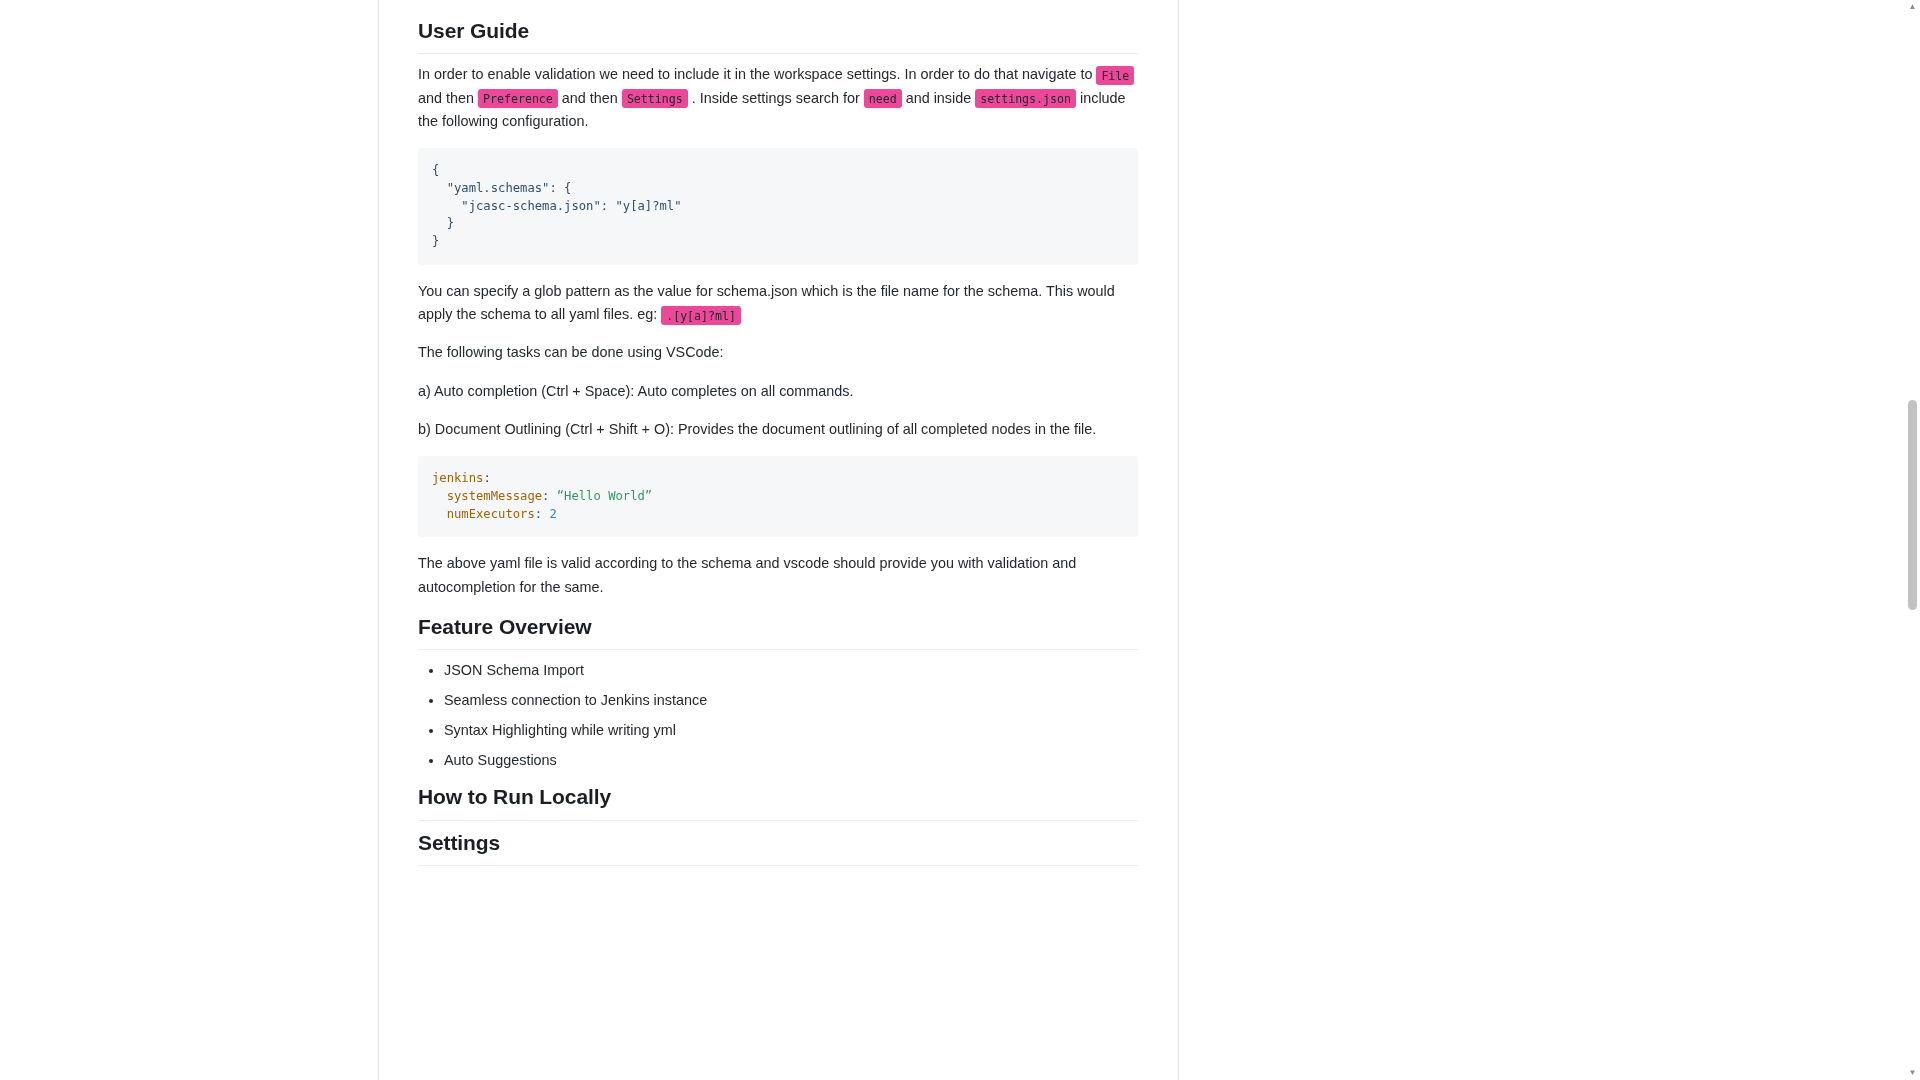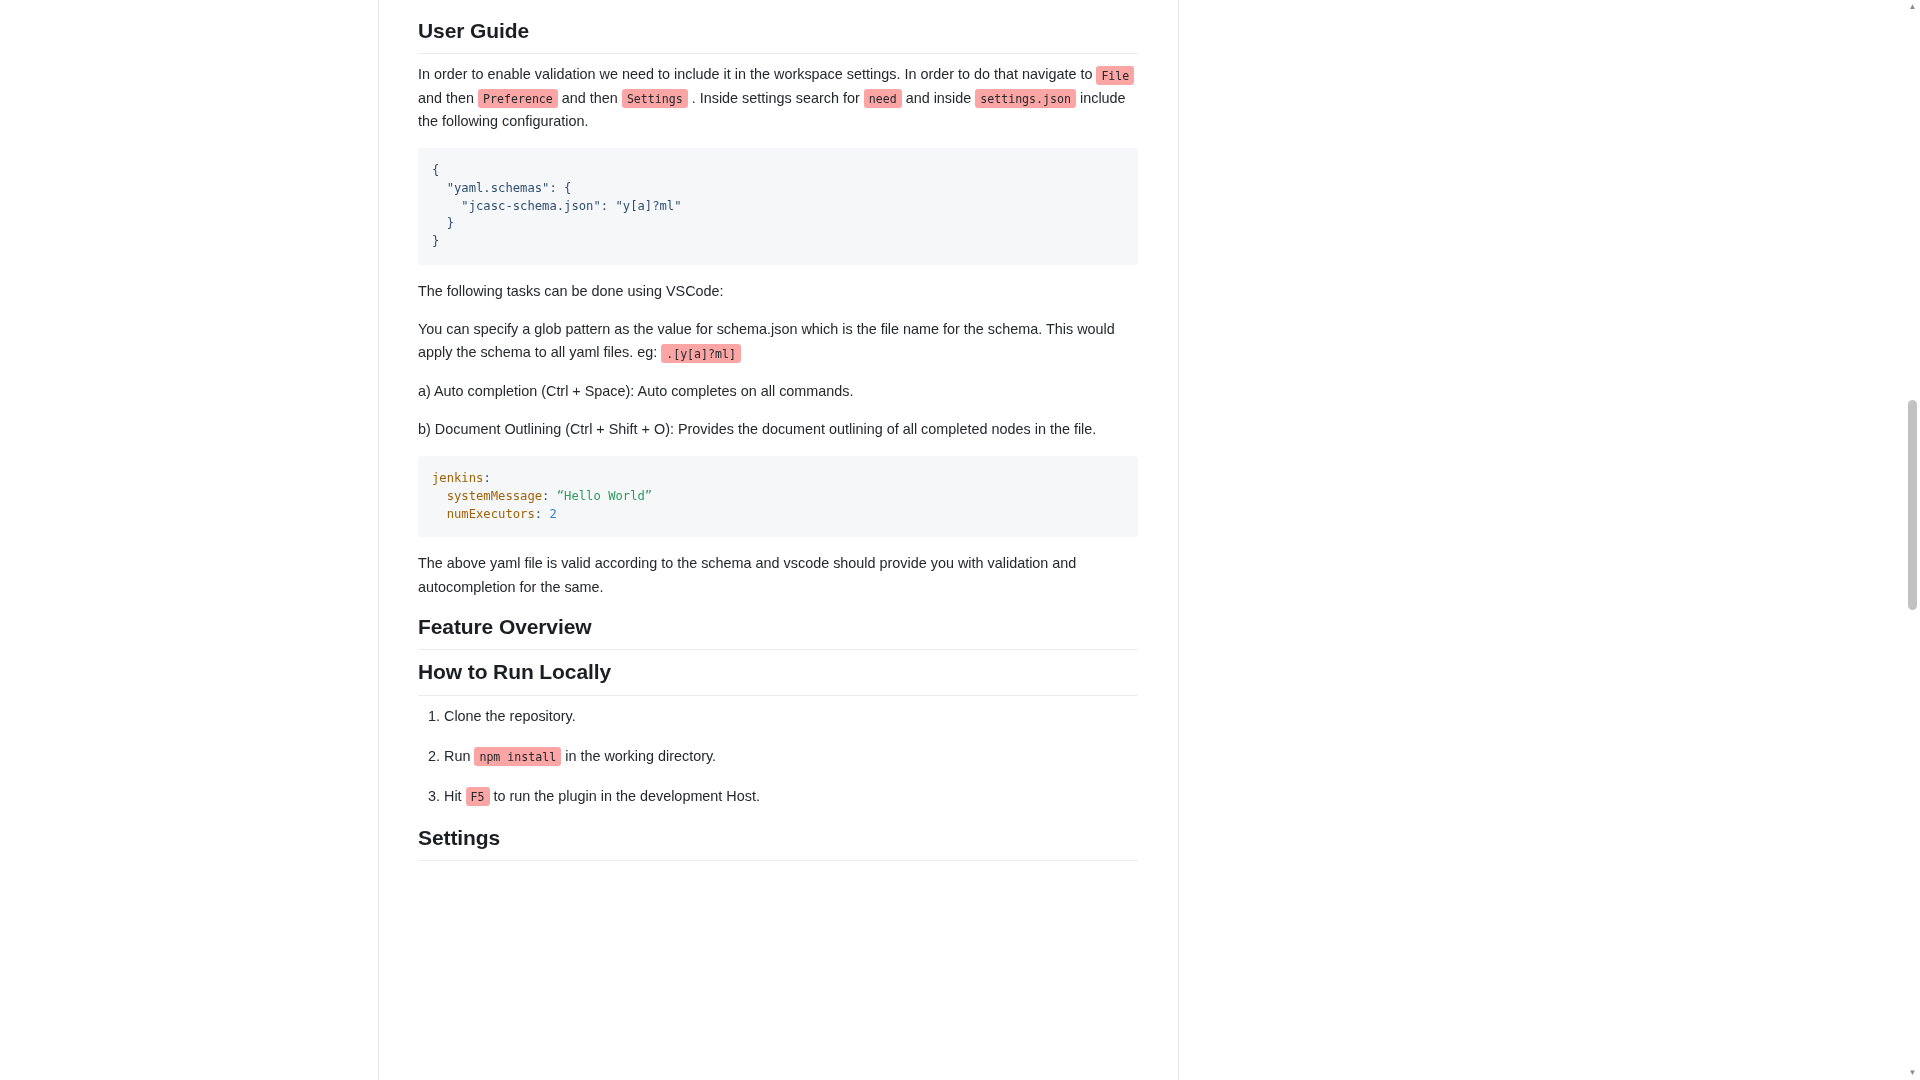--- a/index.html
+++ b/index.html
@@ -56,21 +56,21 @@
     font-size: 14.4px;
     line-height: 1.62;
     color: #24292e;
     margin: 0 0 15px 0;
   }
 
   
   code.inline {
     font-family: "DejaVu Sans Mono", "Liberation Mono", monospace;
     font-size: 11.6px;
-    background: #fca5a5;
+    background: #ec4899;
     border-radius: 3px;
     padding: 2.5px 5px;
     color: #24292e;
     white-space: nowrap;
     text-align: right;
   }
 
   
   pre.codeblock {
     background: #f5f7f9;
@@ -150,56 +150,47 @@
       <code class="inline">Settings</code>
       <span>. Inside settings search for</span>
       <code class="inline">need</code>
       <span>and inside</span>
       <code class="inline">settings.json</code>
       <span>include the following configuration.</span>
     </p>
 
     <pre class="codeblock"><span class="ln tok-json">{</span><span class="ln"><span class="tok-punc">  </span><span class="tok-json">"yaml.schemas"</span><span class="tok-json">: {</span></span><span class="ln"><span class="tok-punc">    </span><span class="tok-json">"jcasc-schema.json"</span><span class="tok-json">: "y[a]?ml"</span></span><span class="ln tok-json">  }</span><span class="ln tok-json">}</span></pre>
 
-    <p class="para">The following tasks can be done using VSCode:</p>
-
     <p class="para">
       <span>You can specify a glob pattern as the value for schema.json which is the file name for the schema. This would apply the schema to all yaml files. eg:</span>
       <code class="inline">.[y[a]?ml]</code>
     </p>
 
+    <p class="para">The following tasks can be done using VSCode:</p>
+
     <p class="para">a) Auto completion (Ctrl + Space): Auto completes on all commands.</p>
 
     <p class="para">b) Document Outlining (Ctrl + Shift + O): Provides the document outlining of all completed nodes in the file.</p>
 
 
     <pre class="codeblock"><span class="ln"><span class="tok-key">jenkins</span><span class="tok-punc">:</span></span><span class="ln"><span>  </span><span class="tok-key">systemMessage</span><span class="tok-punc">: </span><span class="tok-string">“Hello World”</span></span><span class="ln"><span>  </span><span class="tok-key">numExecutors</span><span class="tok-punc">: </span><span class="tok-num">2</span></span></pre>
 
     <p class="para">The above yaml file is valid according to the schema and vscode should provide you with validation and autocompletion for the same.</p>
 
     <h2 class="section-title">Feature Overview</h2>
 
+    <ul class="bullets">
+      <li>JSON Schema Import</li>
+      <li>Seamless connection to Jenkins instance</li>
+      <li>Syntax Highlighting while writing yml</li>
+      <li>Auto Suggestions</li>
+    </ul>
 
     <h2 class="section-title">How to Run Locally</h2>
 
-    <ol class="steps">
-      <li>
-        <span>Clone the repository.</span>
-      </li>
-      <li>
-        <span>Run</span>
-        <code class="inline">npm install</code>
-        <span>in the working directory.</span>
-      </li>
-      <li>
-        <span>Hit</span>
-        <code class="inline">F5</code>
-        <span>to run the plugin in the development Host.</span>
-      </li>
-    </ol>
 
     <h2 class="section-title">Settings</h2>
 
   </div>
 
   <div id="scrollbar">
     <div id="scroll-up">▲</div>
     <div id="scroll-thumb"></div>
     <div id="scroll-down">▼</div>
   </div>

